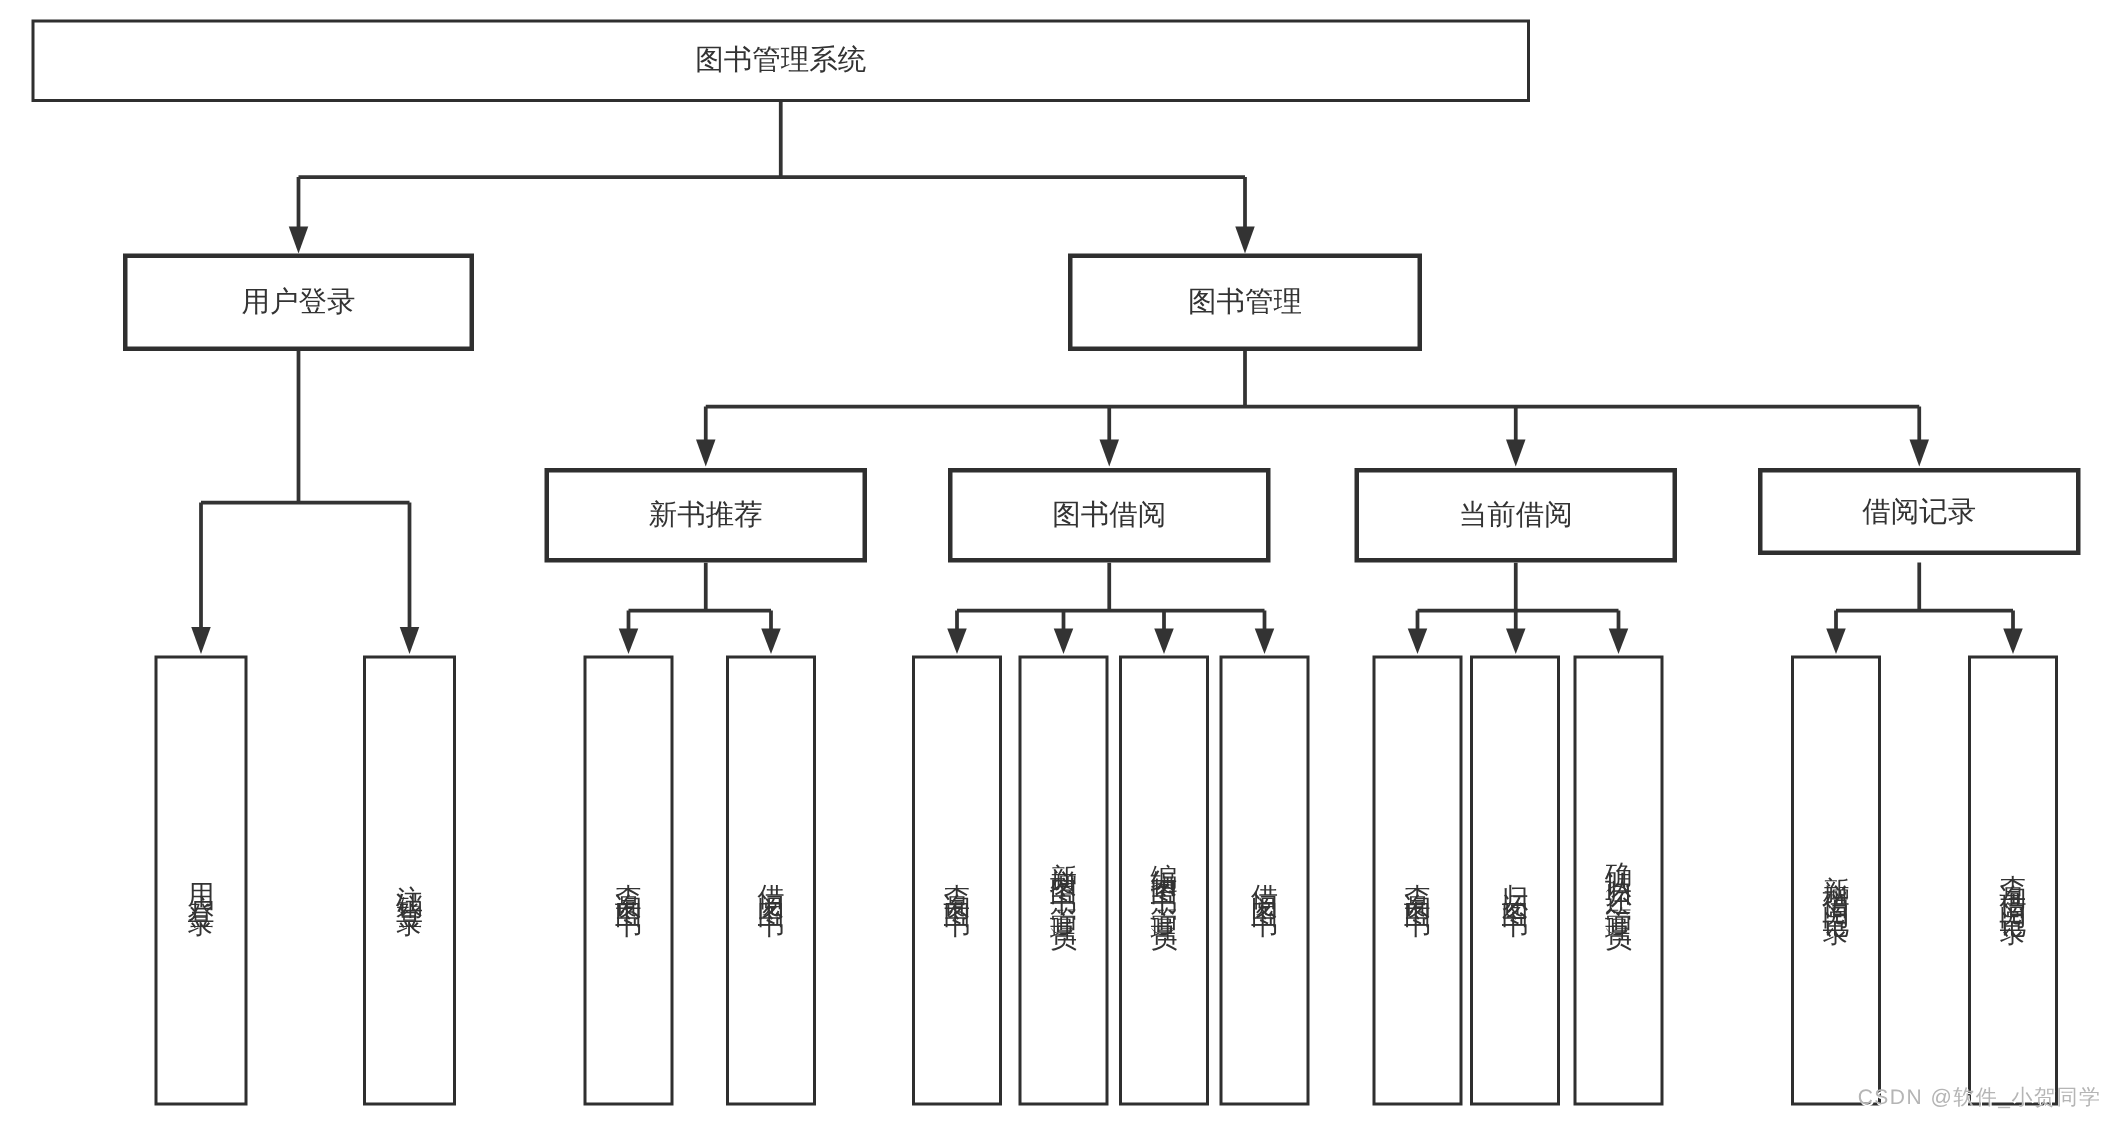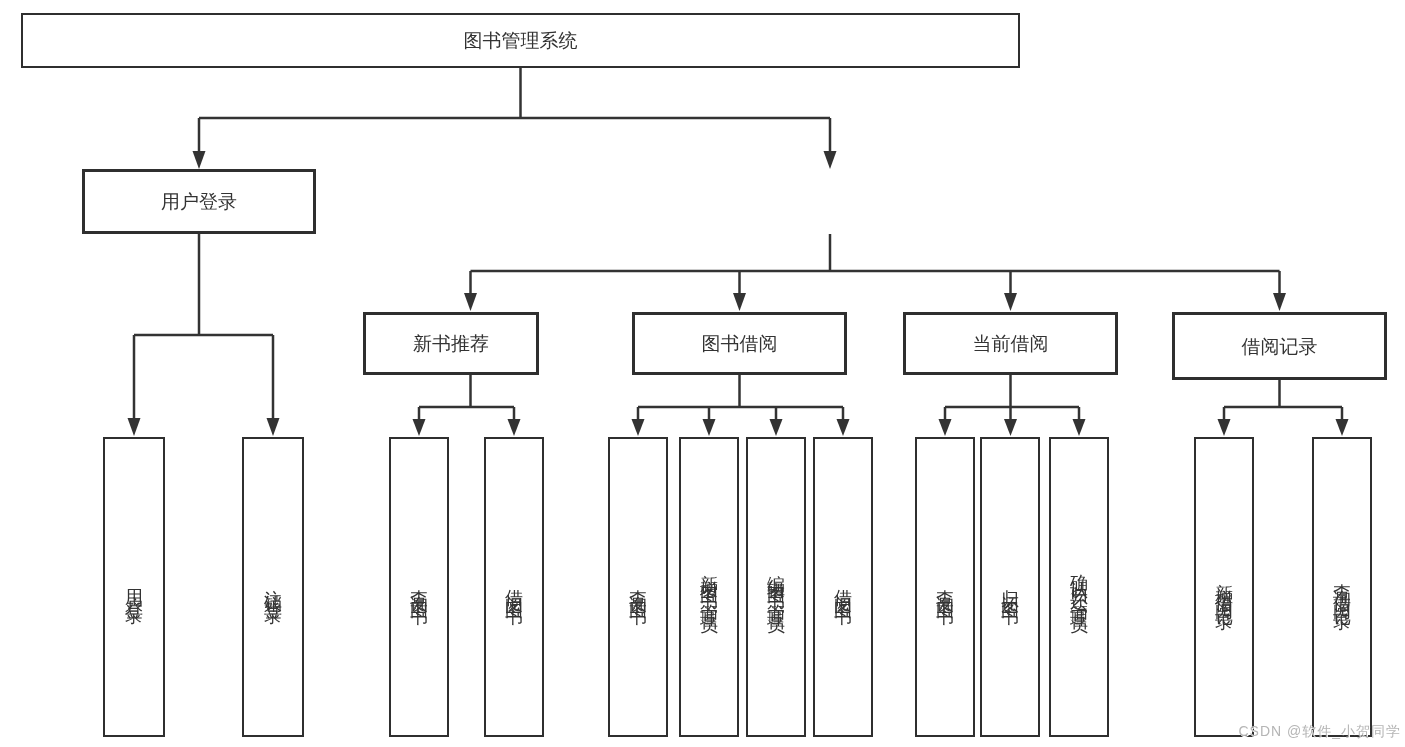--- a/index.html
+++ b/index.html
@@ -135,25 +135,26 @@
       <line x1="1224" y1="407" x2="1224" y2="422"></line>
       <polygon points="1217.5,419 1230.5,419 1224,436"></polygon>
       <line x1="1342" y1="407" x2="1342" y2="422"></line>
       <polygon points="1335.5,419 1348.5,419 1342,436"></polygon>
     </g>
   </svg>
 
   <div class="box" style="left:21px;top:13px;width:999px;height:55px;">图书管理系统</div>
 
   <div class="box lvl" style="left:82px;top:169px;width:234px;height:65px;">用户登录</div>
+  <div class="box lvl" style="left:712px;top:169px;width:236px;height:65px;">图书管理</div>
 
-  <div class="box lvl" style="left:363px;top:312px;width:176px;height:63px;">新书推荐</div>
+  <div class="box lvl" style="left:363px;top:312px;width:215px;height:63px;">新书推荐</div>
   <div class="box lvl" style="left:903px;top:312px;width:215px;height:63px;">当前借阅</div>
   <div class="box lvl" style="left:632px;top:312px;width:215px;height:63px;">图书借阅</div>
-  <div class="box lvl" style="left:1172px;top:312px;width:215px;height:68px;">借阅记录</div>
+  <div class="box lvl" style="left:1172px;top:312px;width:215px;height:58px;">借阅记录</div>
 
   <div class="box vbox" style="left:103px;top:437px;width:62px;height:300px;">用户登录</div>
   <div class="box vbox" style="left:242px;top:437px;width:62px;height:300px;">注销登录</div>
 
   <div class="box vbox" style="left:389px;top:437px;width:60px;height:300px;">查询图书</div>
   <div class="box vbox" style="left:484px;top:437px;width:60px;height:300px;">借阅图书</div>
 
   <div class="box vbox" style="left:608px;top:437px;width:60px;height:300px;">查询图书</div>
   <div class="box vbox" style="left:679px;top:437px;width:60px;height:300px;">新增图书（管理员）</div>
   <div class="box vbox" style="left:746px;top:437px;width:60px;height:300px;">编辑图书（管理员）</div>

